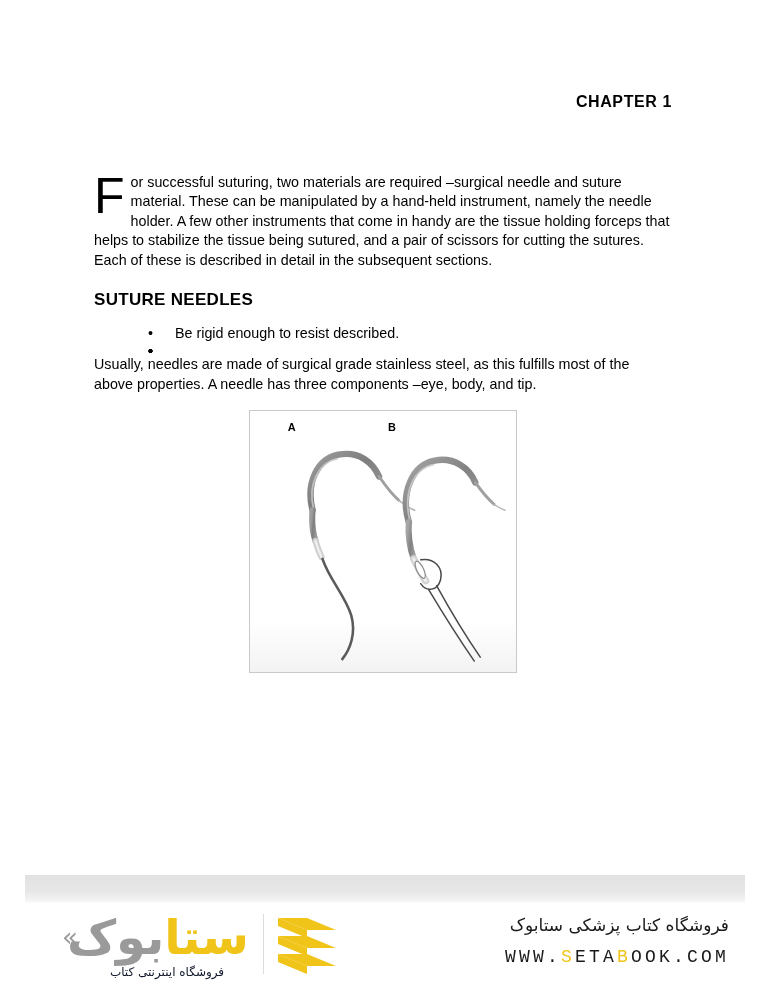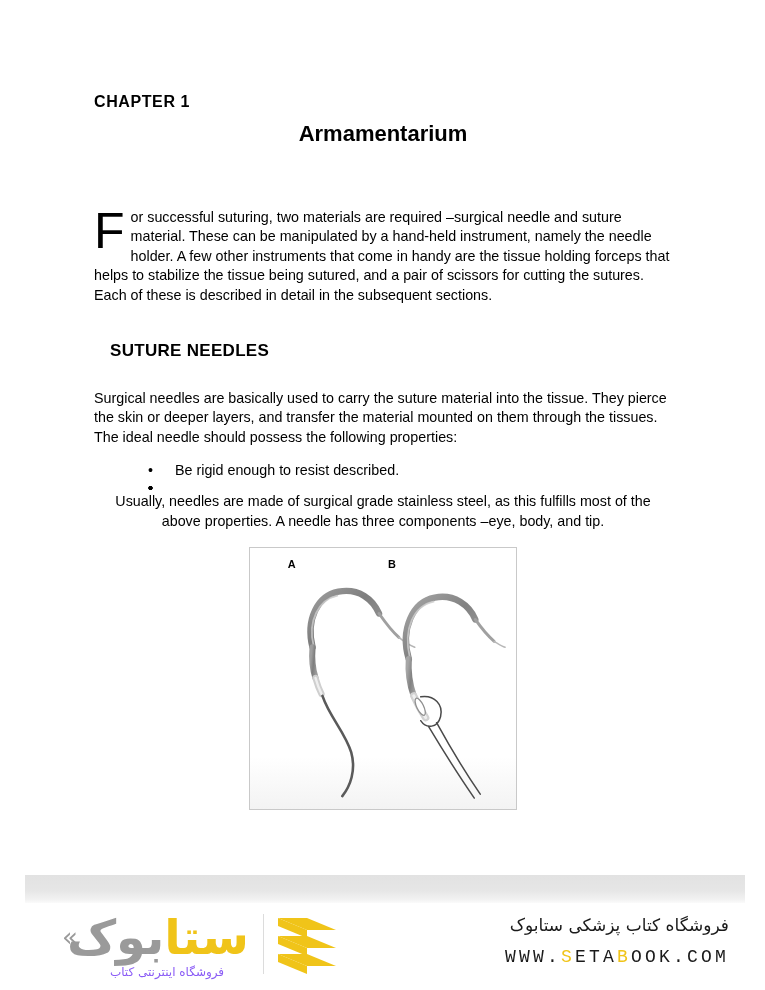--- a/index.html
+++ b/index.html
@@ -26,21 +26,21 @@
   }
   .content {
     position: absolute;
     left: 94px;
     top: 0;
     width: 578px;
   }
 
   
   .chapter-label {
-    text-align: left;
+    text-align: right;
     font-size: 16px;
     font-weight: bold;
     letter-spacing: 0.6px;
     margin: 0;
     padding-top: 93px;
     line-height: 1.1;
   }
   .chapter-title {
     text-align: center;
     font-size: 22px;
@@ -62,21 +62,21 @@
     float: left;
     font-size: 50px;
     line-height: 40px;
     font-weight: normal;
     padding: 2px 6px 0 0;
     margin-top: 1px;
   }
 
   
   .section-heading {
-    margin: 16px;
+    margin: 0;
     padding-top: 20px;
     font-size: 17px;
     font-weight: bold;
     letter-spacing: 0.3px;
     line-height: 1.2;
   }
 
   .body-para {
     margin: 0;
     padding-top: 11px;
@@ -102,21 +102,20 @@
     top: 0;
     font-size: 14.3px;
     line-height: 18px;
   }
 
   .closing-para {
     margin: 0;
     padding-top: 13px;
     font-size: 14.3px;
     line-height: 19.5px;
-    text-align: center;
   }
 
   
   .figure-wrap {
     padding-top: 16px;
     display: flex;
     justify-content: center;
   }
   .figure-box {
     width: 268px;
@@ -197,21 +196,21 @@
   }
   .logo-tagline {
     position: absolute;
     left: 18px;
     top: 54px;
     width: 174px;
     direction: rtl;
     text-align: center;
     font-family: "DejaVu Sans", sans-serif;
     font-size: 12px;
-    color: #8b5cf6;
+    color: #0f172a;
     line-height: 16px;
     white-space: nowrap;
   }
   .logo-divider {
     position: absolute;
     left: 201px;
     top: 4px;
     width: 1px;
     height: 60px;
     background: #dcdcdc;
@@ -251,29 +250,27 @@
   }
   .footer-url .hl { color: #f0c419; }
 </style>
 </head>
 <body>
 
 <div class="page">
   <div class="content">
 
     <div class="chapter-label">CHAPTER 1</div>
-    <h1 class="chapter-title">Armamentarium</h1>
 
     <p class="intro">
       <span class="dropcap">F</span><span>or successful suturing, two materials are required –surgical needle and suture material. These can be manipulated by a hand-held instrument, namely the needle holder. A few other instruments that come in handy are the tissue holding forceps that helps to stabilize the tissue being sutured, and a pair of scissors for cutting the sutures. Each of these is described in detail in the subsequent sections.</span>
     </p>
 
     <h2 class="section-heading">SUTURE NEEDLES</h2>
 
-    <p class="body-para">Surgical needles are basically used to carry the suture material into the tissue. They pierce the skin or deeper layers, and transfer the material mounted on them through the tissues. The ideal needle should possess the following properties:</p>
 
     <ul class="bullets">
       <li>
         <span class="bullet-dot">•</span>
         <span>Be rigid enough to resist described.</span>
       </li>
       <li>
         <span class="bullet-dot">•</span>
       </li>
       <li>

